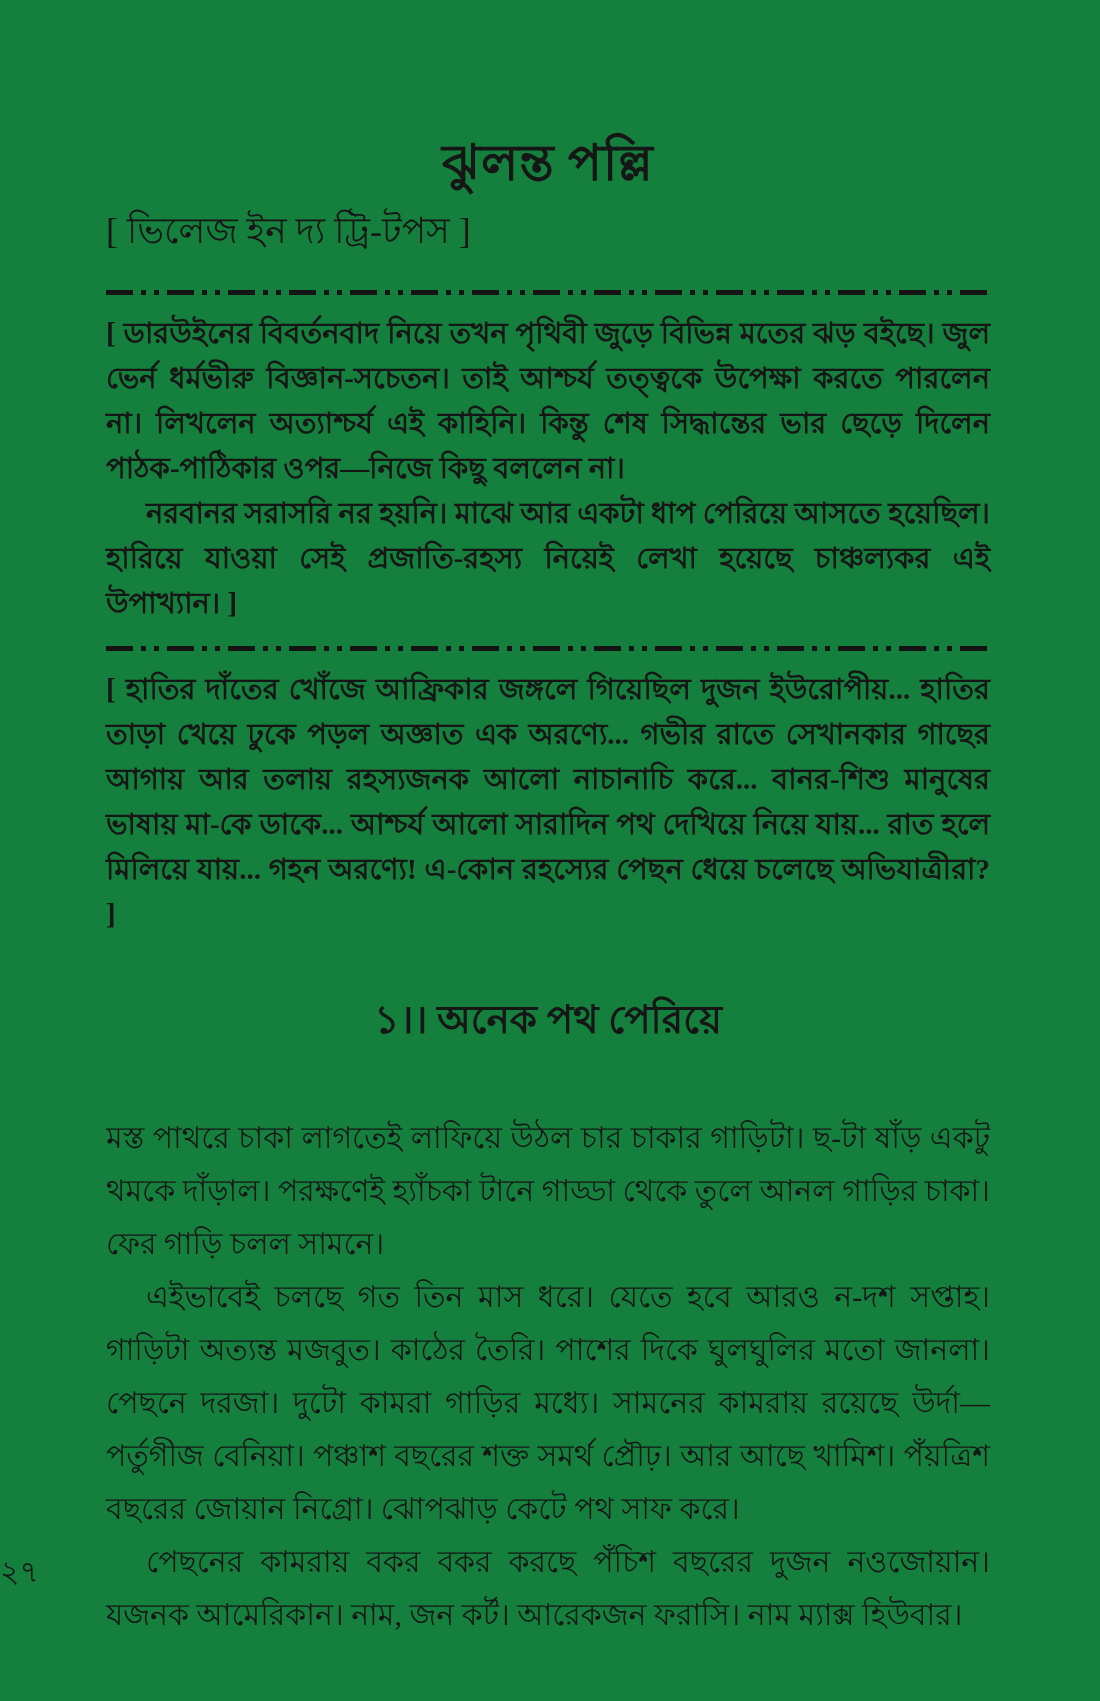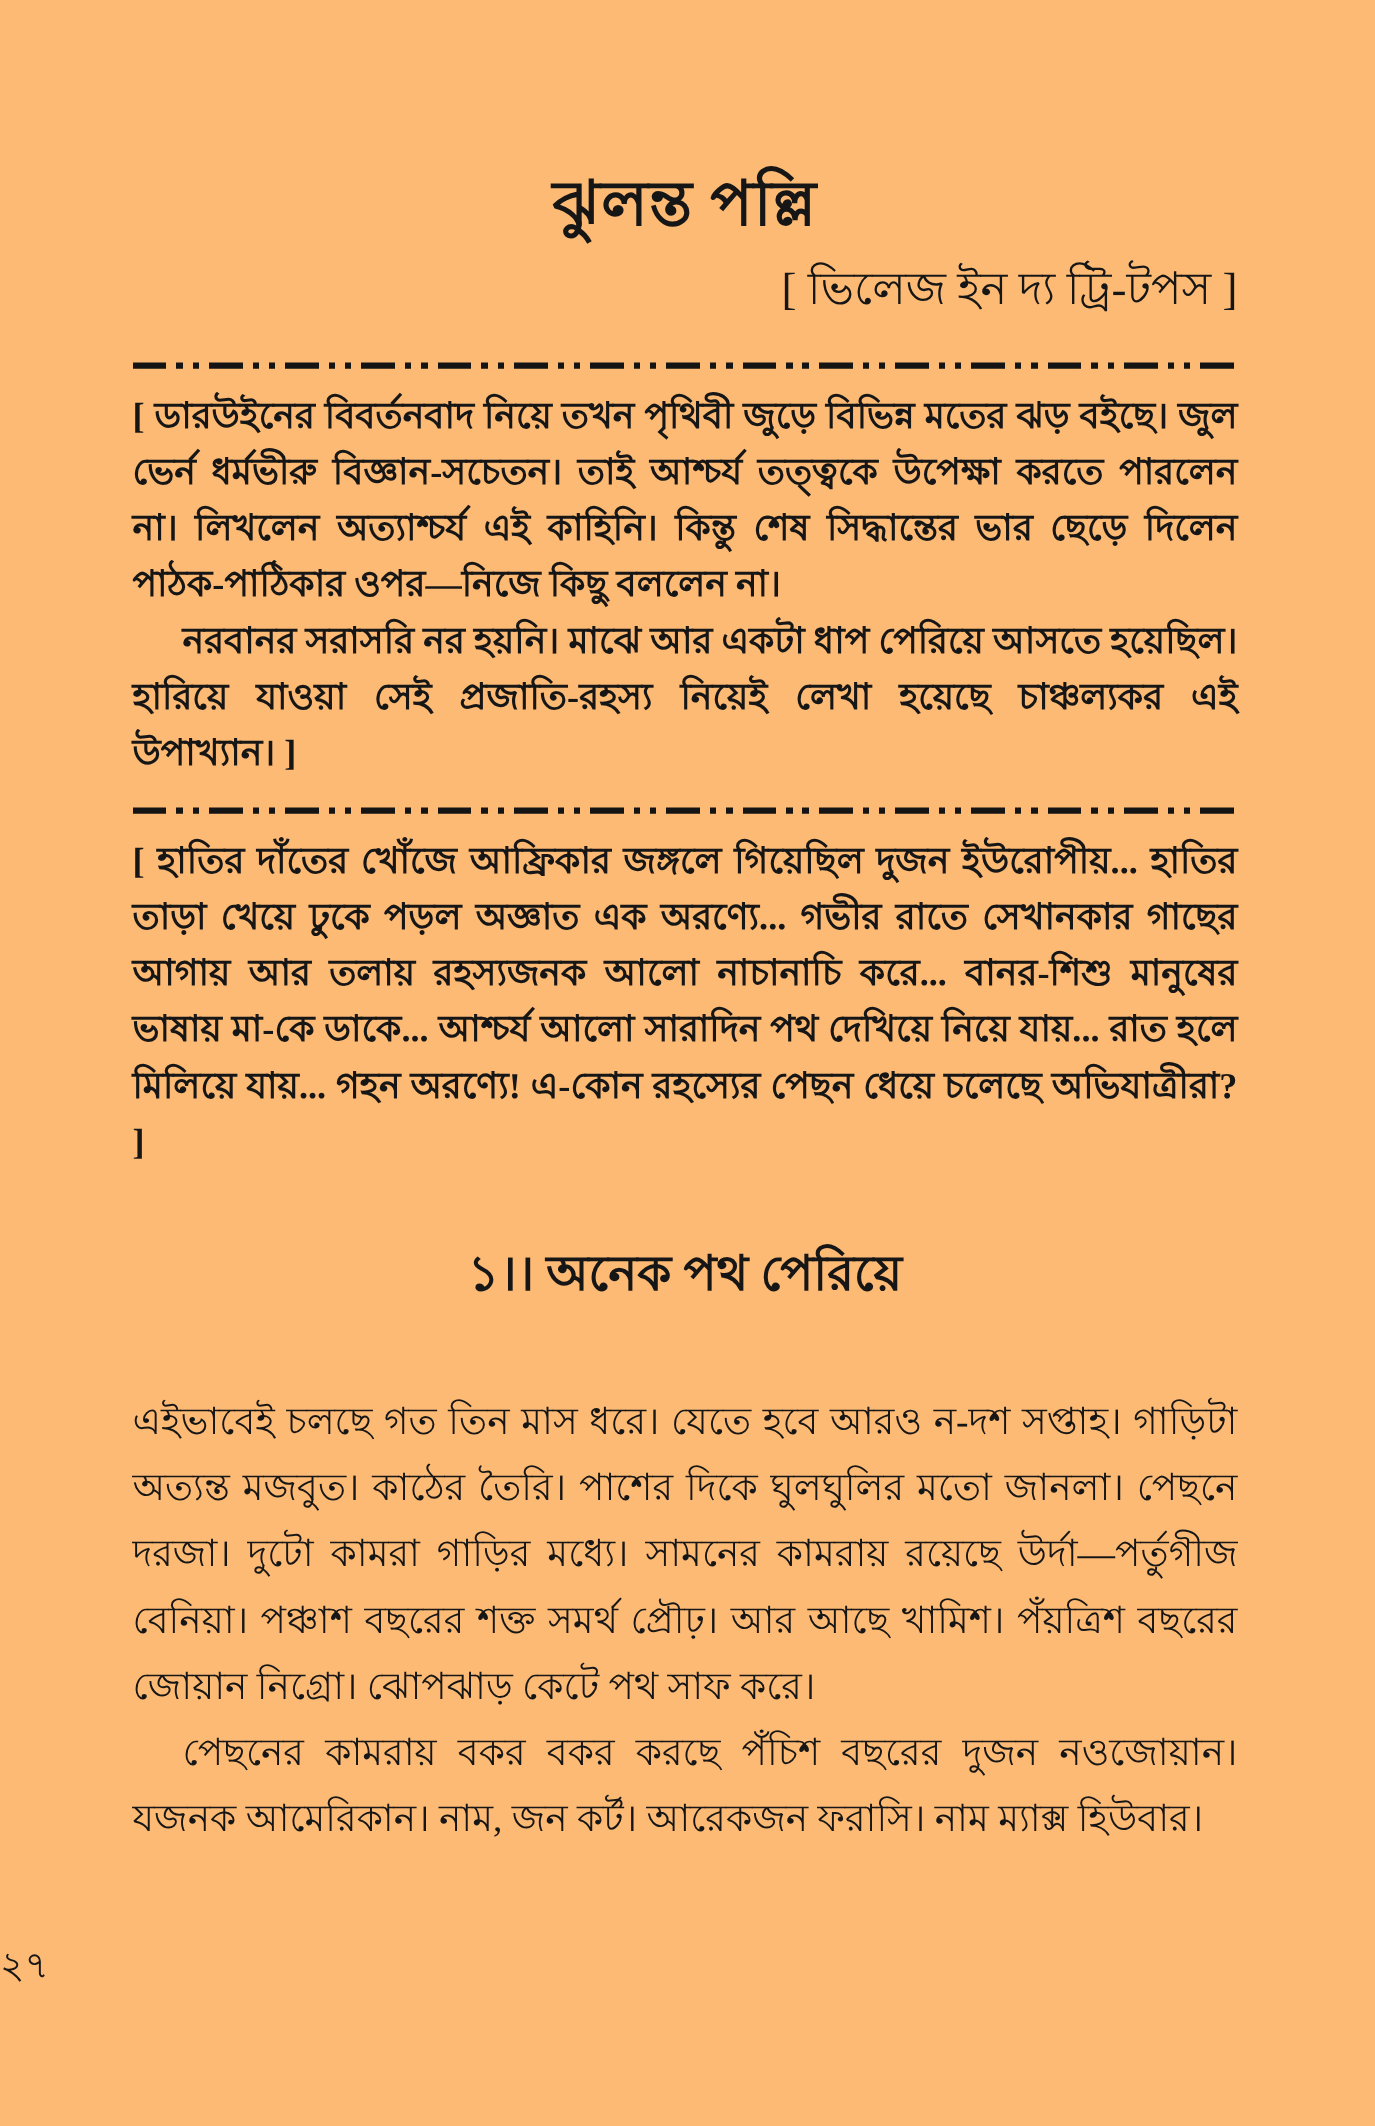--- a/index.html
+++ b/index.html
@@ -5,39 +5,39 @@
   html, body {
     margin: 0;
     padding: 0;
     background: #e9e9e9;
   }
   .sheet {
     position: relative;
     width: 1100px;
     height: 1701px;
     margin: 0 auto;
-    background: #fdba74;
+    background: #15803d;
     color: #161616;
     font-family: "Liberation Serif", "DejaVu Serif", serif;
     overflow: hidden;
   }
   .content {
     padding: 132px 110px 0 106px; 
   }
   .book-title {
     margin: 0;
     text-align: center;
     font-size: 50px;
     line-height: 62px;
     font-weight: bold;
     letter-spacing: 1px;
   }
   .book-subtitle {
     margin: 14px 0 0 0;
-    text-align: right;
+    text-align: left;
     font-size: 36px;
     line-height: 46px;
     font-weight: normal;
   }
   .dash-rule {
     height: 5px;
     margin-top: 36px;
     background: repeating-linear-gradient(
       90deg,
       #141414 0 27px,
@@ -101,20 +101,21 @@
 
     <div class="dash-rule second"></div>
 
     <div class="note">
       <p>[ হাতির দাঁতের খোঁজে আফ্রিকার জঙ্গলে গিয়েছিল দুজন ইউরোপীয়... হাতির তাড়া খেয়ে ঢুকে পড়ল অজ্ঞাত এক অরণ্যে... গভীর রাতে সেখানকার গাছের আগায় আর তলায় রহস্যজনক আলো নাচানাচি করে... বানর-শিশু মানুষের ভাষায় মা-কে ডাকে... আশ্চর্য আলো সারাদিন পথ দেখিয়ে নিয়ে যায়... রাত হলে মিলিয়ে যায়... গহন অরণ্যে! এ-কোন রহস্যের পেছন ধেয়ে চলেছে অভিযাত্রীরা? ]</p>
     </div>
 
     <h3 class="chapter-heading">১।। অনেক পথ পেরিয়ে</h3>
 
     <div class="body-text">
+      <p>মস্ত পাথরে চাকা লাগতেই লাফিয়ে উঠল চার চাকার গাড়িটা। ছ-টা ষাঁড় একটু থমকে দাঁড়াল। পরক্ষণেই হ্যাঁচকা টানে গাড্ডা থেকে তুলে আনল গাড়ির চাকা। ফের গাড়ি চলল সামনে।</p>
       <p>এইভাবেই চলছে গত তিন মাস ধরে। যেতে হবে আরও ন-দশ সপ্তাহ। গাড়িটা অত্যন্ত মজবুত। কাঠের তৈরি। পাশের দিকে ঘুলঘুলির মতো জানলা। পেছনে দরজা। দুটো কামরা গাড়ির মধ্যে। সামনের কামরায় রয়েছে উর্দা—পর্তুগীজ বেনিয়া। পঞ্চাশ বছরের শক্ত সমর্থ প্রৌঢ়। আর আছে খামিশ। পঁয়ত্রিশ বছরের জোয়ান নিগ্রো। ঝোপঝাড় কেটে পথ সাফ করে।</p>
       <p>পেছনের কামরায় বকর বকর করছে পঁচিশ বছরের দুজন নওজোয়ান। যজনক আমেরিকান। নাম, জন কর্ট। আরেকজন ফরাসি। নাম ম্যাক্স হিউবার।</p>
     </div>
 
   </div>
 
   <div class="page-number">২৭</div>
 </div>
 
 </body></html>

